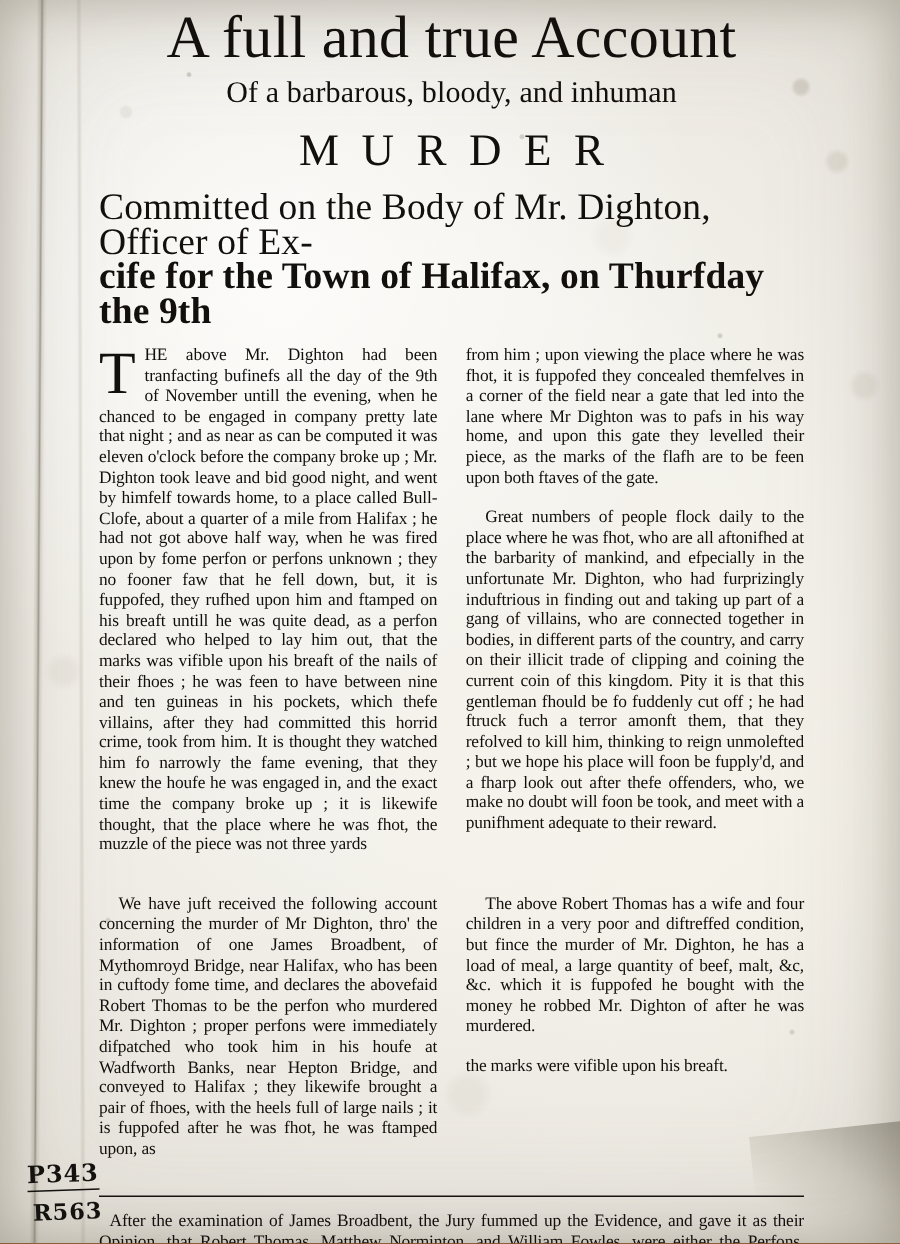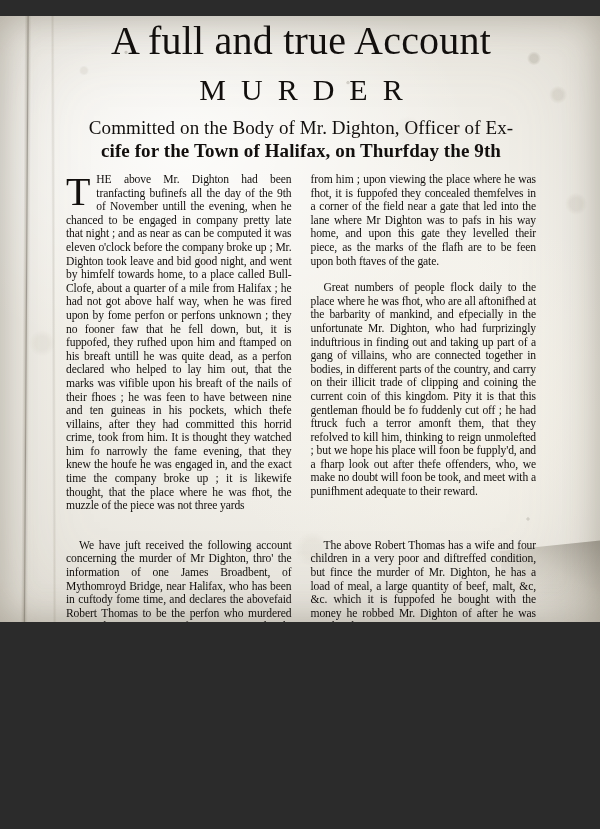--- a/index.html
+++ b/index.html
@@ -4,26 +4,25 @@
 <title>A full and true Account — 1769 Broadside</title>
 <style>
   html, body {
     margin: 0;
     padding: 0;
     background: #2b2b2b;
   }
   #sheet {
     position: relative;
     width: 600px;
-    height: 606px;
+    height: 829px;
     overflow: hidden;
     background: #f97316;
     font-family: "Liberation Serif", "DejaVu Serif", serif;
     color: #141210;
-    margin-top: 16px;
   }
   
   .paper-base {
     position: absolute;
     inset: 0;
     background:
       radial-gradient(ellipse 70% 50% at 30% 22%, rgba(255,255,255,0.75), rgba(255,255,255,0) 70%),
       radial-gradient(ellipse 60% 45% at 78% 66%, rgba(246,243,234,0.85), rgba(246,243,234,0) 72%),
       radial-gradient(ellipse 120% 90% at 50% 45%, #f4f2ec 25%, #e6e3db 68%, #d8d4c9 100%);
   }
@@ -106,23 +105,23 @@
     margin: 6px 0 2px 0;
     font-size: 30px;
     line-height: 44px;
     font-weight: 400;
     text-align: center;
     letter-spacing: 15px;
     text-indent: 15px;
   }
   .committed {
     margin: 4px 0 0 0;
-    font-size: 19px;
+    font-size: 25px;
     line-height: 23px;
-    text-align: center;
+    text-align: left;
     letter-spacing: .1px;
   }
   .committed .l2, .committed .l3 { display: block; font-weight: bold; }
 
   .informants {
     margin: 11px 0 0 0;
     font-size: 11.2px;
     line-height: 13px;
     text-align: center;
     font-weight: 700;
@@ -216,20 +215,21 @@
   <div class="paper-base"></div>
   <div class="paper-mottle"></div>
   <div class="fold-crease"></div>
   <div class="fold-crease-2"></div>
   <div class="corner-tear"></div>
 
   <div id="print">
 
     <h1 class="title ink">A full and true Account</h1>
 
+    <h2 class="subtitle ink">Of a barbarous, bloody, and inhuman</h2>
 
     <h2 class="murder ink">MURDER</h2>
 
     <div class="committed ink">
       <span class="l1">Committed on the Body of Mr. Dighton, Officer of Ex-</span>
       <span class="l2">cife for the Town of Halifax, on Thurfday the 9th</span>
     </div>
 
     <div class="informants ink">
     </div>

